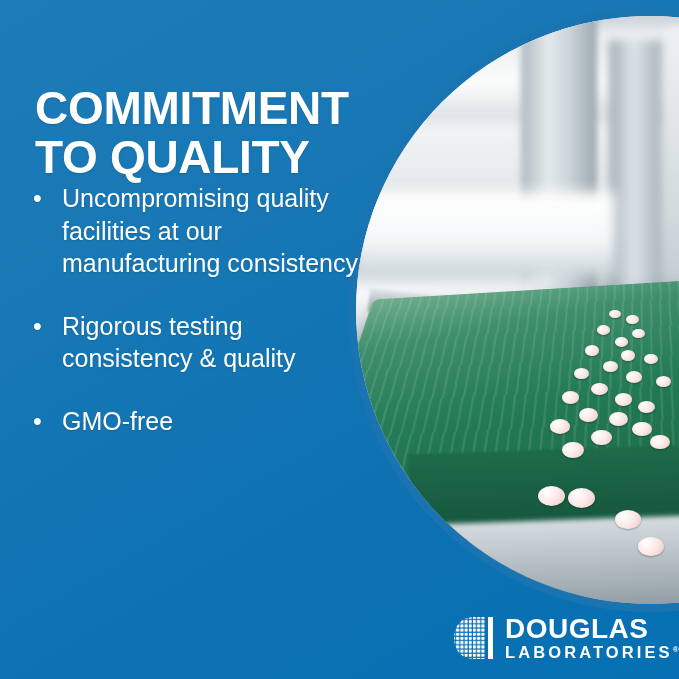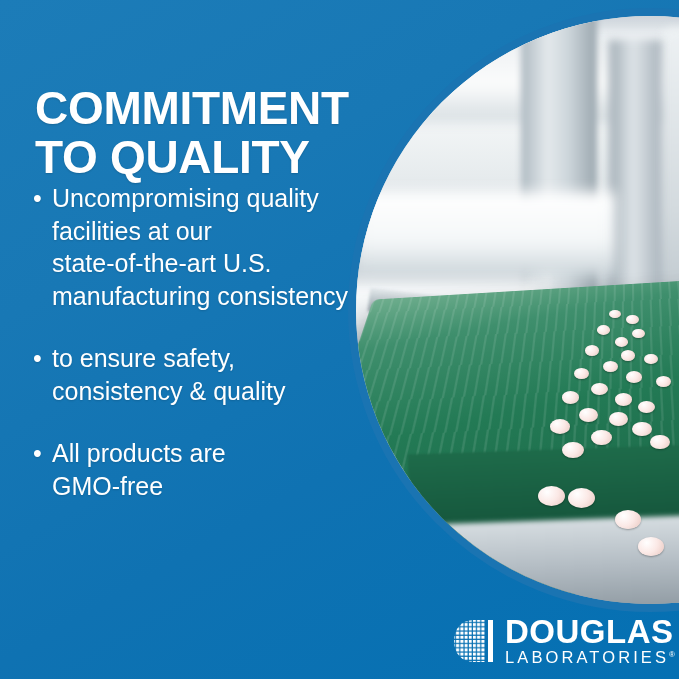--- a/index.html
+++ b/index.html
@@ -155,46 +155,46 @@
     margin-bottom: 30px;
     text-shadow: 0 1px 2px rgba(0,0,0,0.14);
   }
   .bullet-dot {
     flex: 0 0 auto;
     width: 19px;
     font-size: 25px;
     line-height: 1.30;
   }
   .bullet-text { flex: 1 1 auto; }
-  .bullet-text span { display: block; white-space: nowrap; }
+  .bullet-text span { display: block; white-space: nowrap; margin-left: 10px; }
 
   
   .logo {
     position: absolute;
     left: 452px;
     top: 616px;
     display: flex;
     align-items: center;
   }
   .logo-mark {
     width: 44px;
     height: 44px;
     flex: 0 0 auto;
     margin-right: 9px;
   }
   .logo-text { color: #ffffff; }
   .logo-top {
-    font-size: 33px;
+    font-size: 28px;
     font-weight: bold;
     letter-spacing: 0.5px;
     line-height: 0.94;
   }
   .logo-bottom {
     font-size: 16.5px;
-    font-weight: normal;
+    font-weight: bold;
     letter-spacing: 3.1px;
     line-height: 1.0;
     margin-top: 2px;
     white-space: nowrap;
   }
   .logo-reg {
     font-size: 8px;
     vertical-align: super;
     letter-spacing: 0;
   }
@@ -257,37 +257,35 @@
     <span class="l2">TO QUALITY</span>
   </h1>
 
   <div class="bullets">
 
     <div class="bullet">
       <div class="bullet-dot">•</div>
       <div class="bullet-text">
         <span>Uncompromising quality</span>
         <span>facilities at our</span>
-        <span>state-of-the-art U.S.</span>
         <span>manufacturing consistency</span>
       </div>
     </div>
 
     <div class="bullet">
       <div class="bullet-dot">•</div>
       <div class="bullet-text">
-        <span>to ensure safety,</span>
+        <span>Rigorous testing</span>
         <span>consistency &amp; quality</span>
       </div>
     </div>
 
     <div class="bullet">
       <div class="bullet-dot">•</div>
       <div class="bullet-text">
-        <span>All products are</span>
         <span>GMO-free</span>
       </div>
     </div>
 
   </div>
 
   <div class="logo">
     <svg class="logo-mark" viewBox="0 0 44 44">
       <defs>
         <clipPath id="gridclip">

